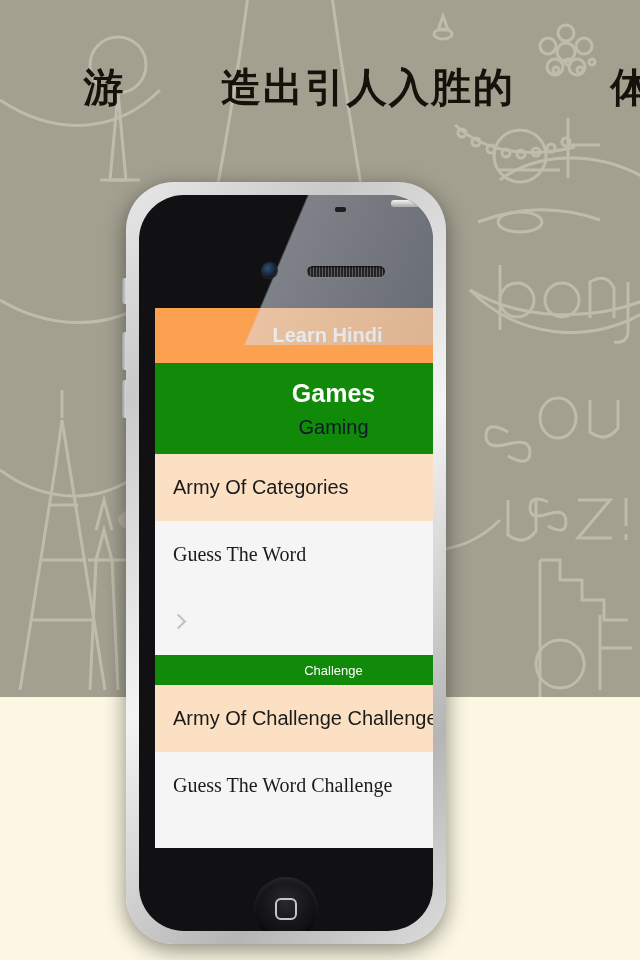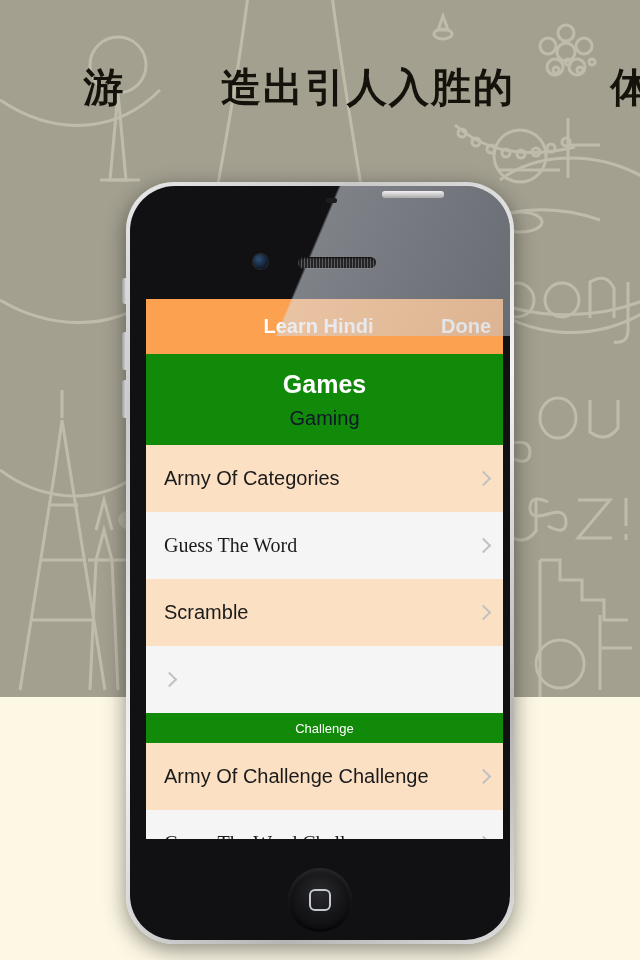--- a/index.html
+++ b/index.html
@@ -28,24 +28,24 @@
     font-family:"DejaVu Serif", serif;
     font-size:40px; font-weight:bold; color:#15120c;
     letter-spacing:2px;
     white-space:pre;
     margin-left:48px;
   }
 
   
   #phone {
     position:absolute; left:126px; top:182px;
-    width:388px; height:762px;
+    width:320px; height:762px;
     border-radius:48px;
     background:linear-gradient(135deg,#e8e8e8 0%,#c9c9c9 20%,#f4f4f4 50%,#b5b5b5 80%,#dcdcdc 100%);
-    padding:4px;
+    padding:13px;
     box-shadow:0 6px 22px rgba(0,0,0,.45);
   }
   #phone-body {
     position:relative; width:100%; height:100%;
     border-radius:45px;
     background:#111114;
     overflow:hidden;
   }
   #gloss {
     position:absolute; left:0; top:0; width:100%; height:150px;
@@ -288,24 +288,20 @@
 
         <div>
           <div class="row peach">
             <span class="row-label">Army Of Categories</span>
             <span class="chevron"></span>
           </div>
           <div class="row plain">
             <span class="row-label">Guess The Word</span>
             <span class="chevron"></span>
           </div>
-          <div class="row peach">
-            <span class="row-label">Scramble</span>
-            <span class="chevron"></span>
-          </div>
           <div class="row plain">
             <span class="chevron"></span>
           </div>
         </div>
 
         <div>
           <div class="section-head">Challenge</div>
           <div class="row peach">
             <span class="row-label">Army Of Challenge Challenge</span>
             <span class="chevron"></span>

